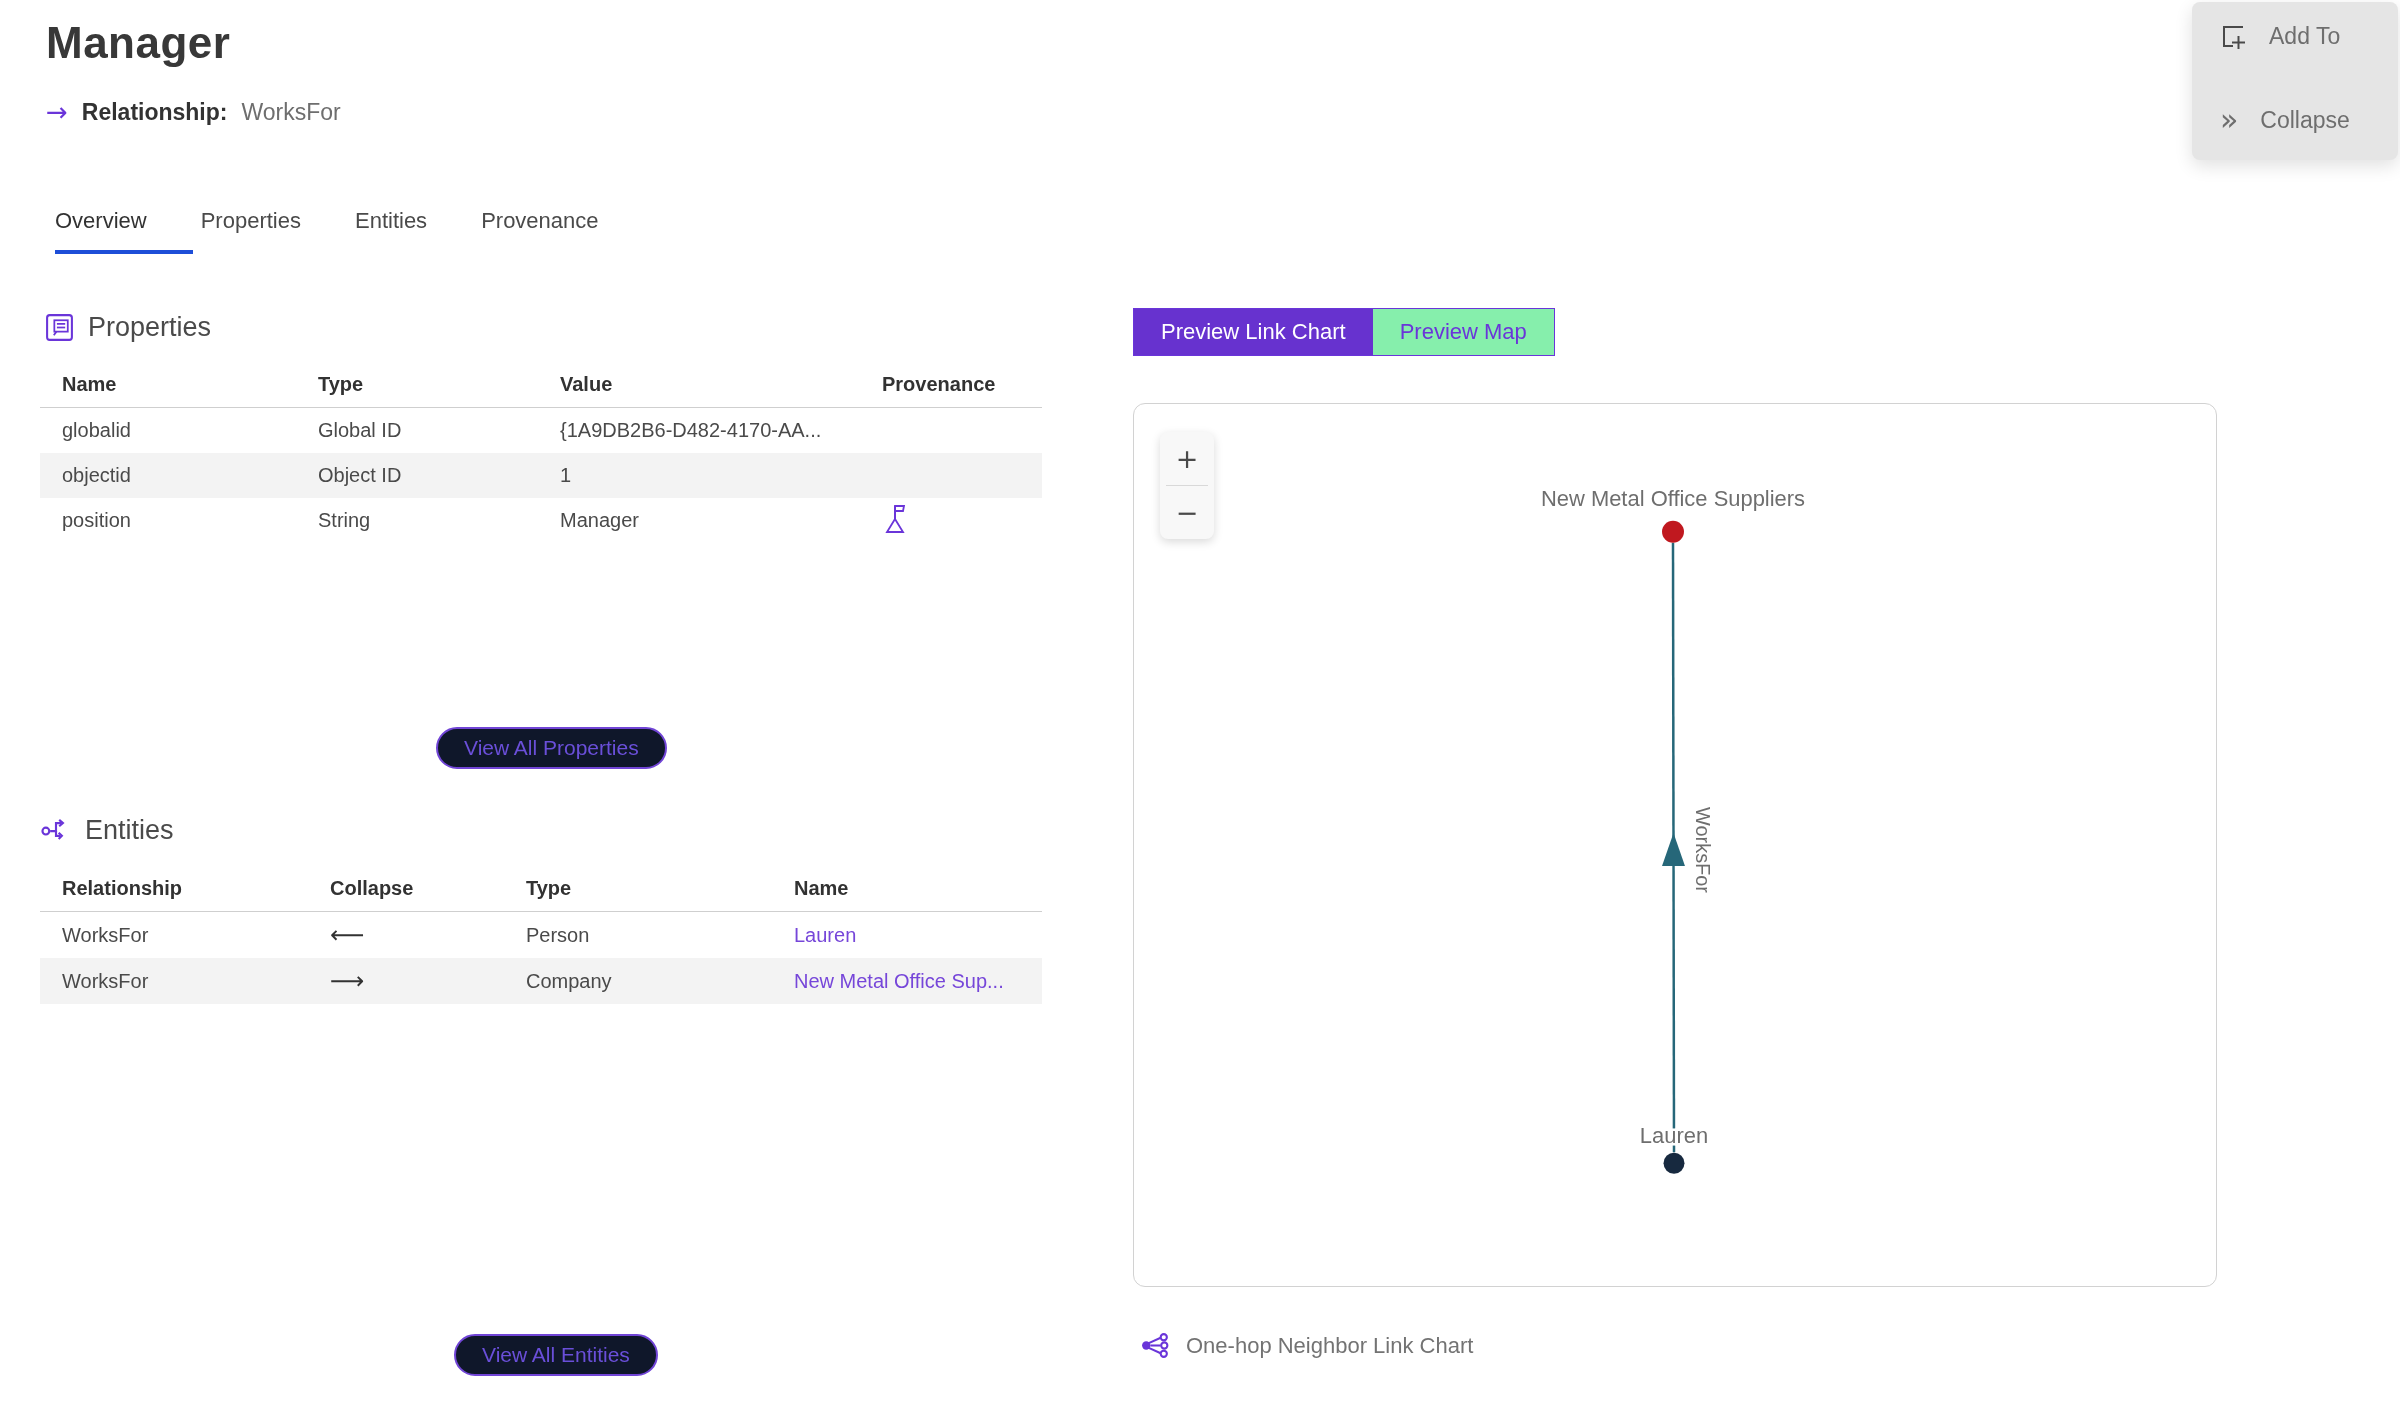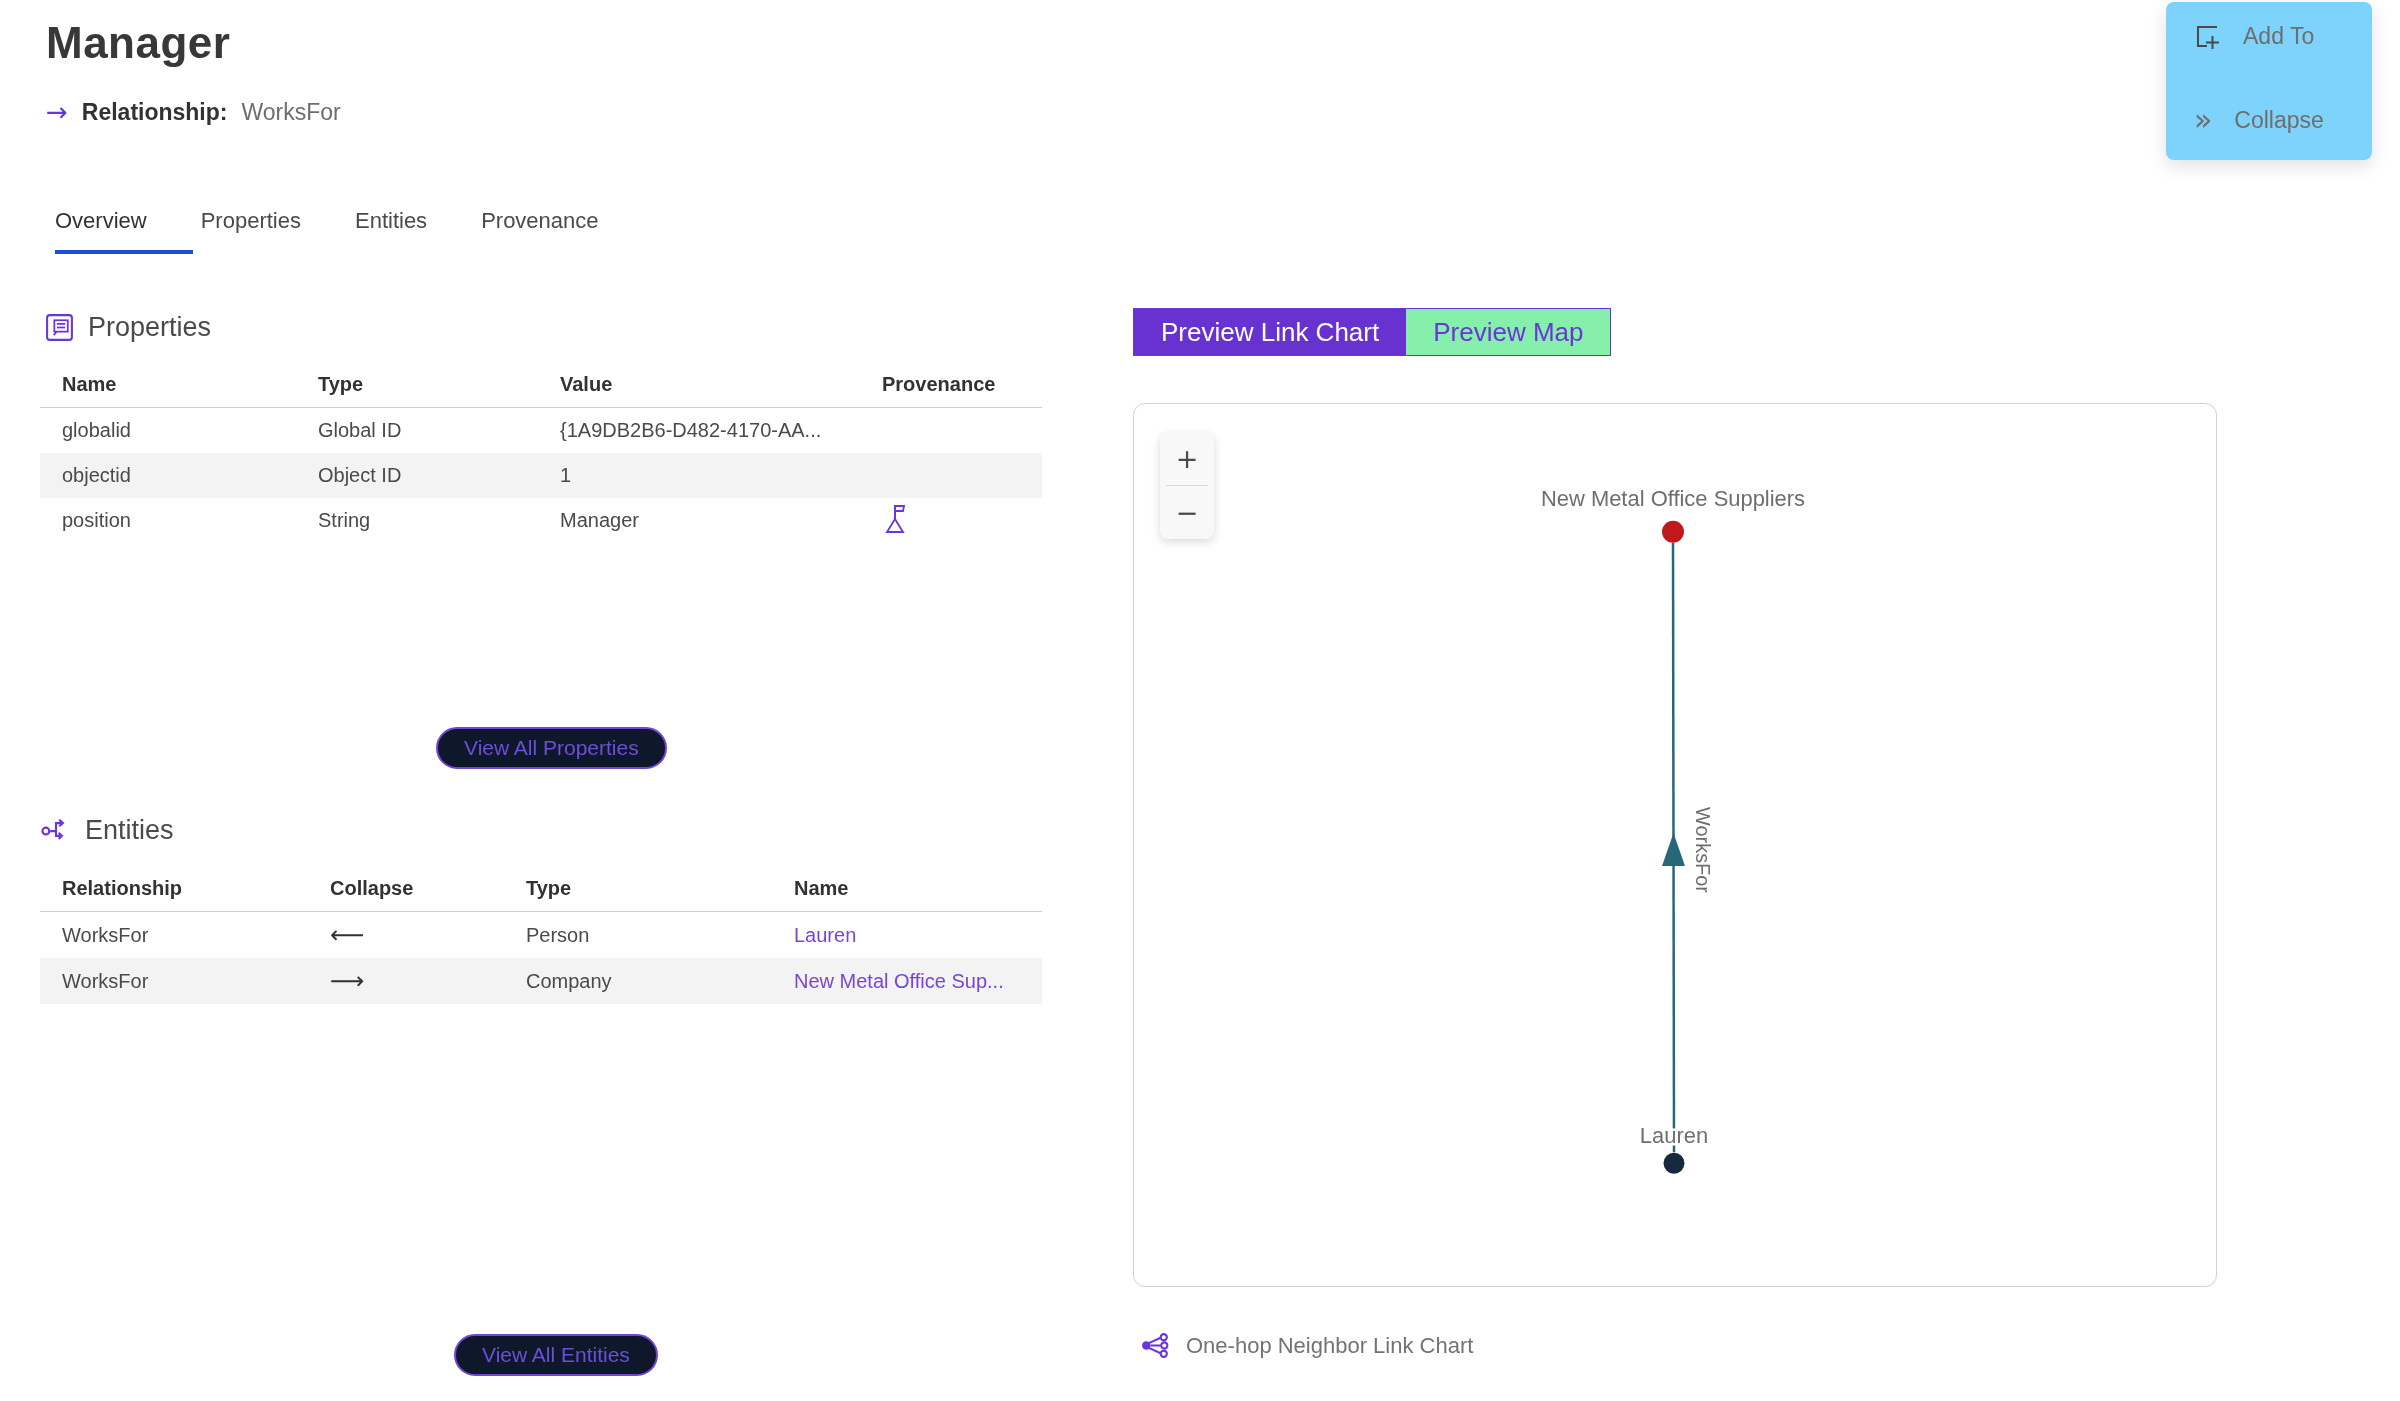--- a/index.html
+++ b/index.html
@@ -8,21 +8,21 @@
   .abs { position:absolute; }
 
   
   #page-title { left:46px; top:18px; font-size:44px; font-weight:bold; color:#383838; letter-spacing:.5px; }
   #subtitle { left:46px; top:97px; display:flex; align-items:center; gap:14px; font-size:23px; }
   #subtitle .arrow { color:#6a35d9; font-size:26px; font-family:"DejaVu Sans", sans-serif; }
   #subtitle .lbl { font-weight:bold; color:#323232; }
   #subtitle .val { color:#6e6e6e; }
 
   
-  #actions-card { right:28px; top:2px; width:206px; height:158px; background:#7dd3fc;
+  #actions-card { right:2px; top:2px; width:206px; height:158px; background:#e5e5e5;
                   border-radius:8px; box-shadow:0 6px 18px rgba(0,0,0,.12); }
   .action-row { position:absolute; left:28px; display:flex; align-items:center; gap:22px;
                 font-size:23px; color:#6e6e6e; cursor:pointer; }
   .action-row svg { display:block; }
   .chevrons { font-size:30px; color:#6e6e6e; font-family:"DejaVu Sans", sans-serif; line-height:1; }
 
   
   #tabs { left:55px; top:208px; display:flex; }
   .tab { font-size:22px; color:#4a4a4a; padding:0 46px 16px 0; margin-right:8px; cursor:pointer; }
   .tab.active { border-bottom:4px solid #1d4ed8; color:#323232; }
@@ -41,21 +41,21 @@
   .dir { font-family:"DejaVu Sans", sans-serif; font-size:24px; color:#323232; }
   a.ent-link { color:#7646d9; text-decoration:none; }
 
   
   .pill { display:inline-flex; align-items:center; justify-content:center; height:42px;
           padding:0 26px; border:2px solid #7145d6; border-radius:999px; background:#0f172a;
           color:#6a4fd9; font-size:21px; cursor:pointer; }
 
   
   #seg { left:1133px; top:308px; display:flex; height:48px; border:1px solid #6a35d9; background:#fff; }
-  #seg .seg-btn { display:flex; align-items:center; padding:0 27px; font-size:26px; cursor:pointer; }
+  #seg .seg-btn { display:flex; align-items:center; padding:0 27px; font-size:22px; cursor:pointer; }
   #seg .seg-btn.active { background:#6732cf; color:#ffffff; }
   #seg .seg-btn.inactive { background:#86efac; color:#6a35d9; }
 
   
   #chart-frame { left:1133px; top:403px; width:1084px; height:884px;
                  border:1px solid #d2d2d2; border-radius:12px; }
   #chart-svg { position:absolute; inset:0; width:100%; height:100%; }
   #zoomctl { position:absolute; left:26px; top:28px; width:54px; background:#f8f8f8;
              border-radius:8px; box-shadow:0 3px 10px rgba(0,0,0,.15); z-index:2; }
   .zoom-btn { height:53px; display:flex; align-items:center; justify-content:center;

